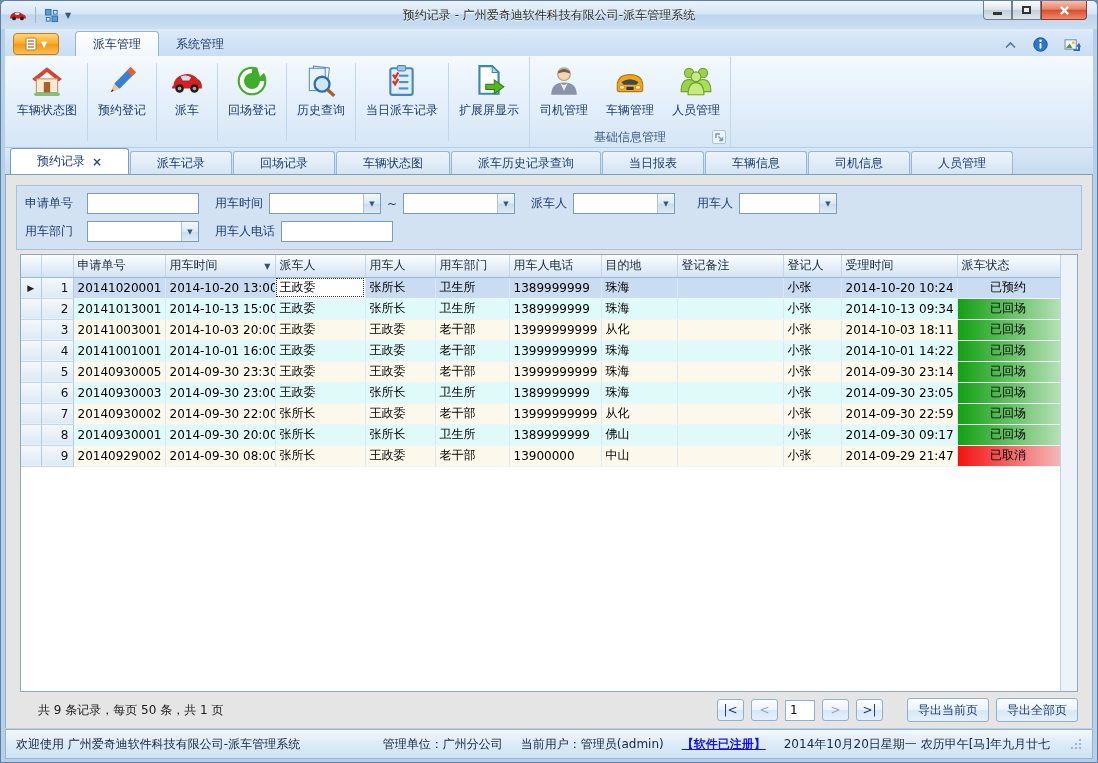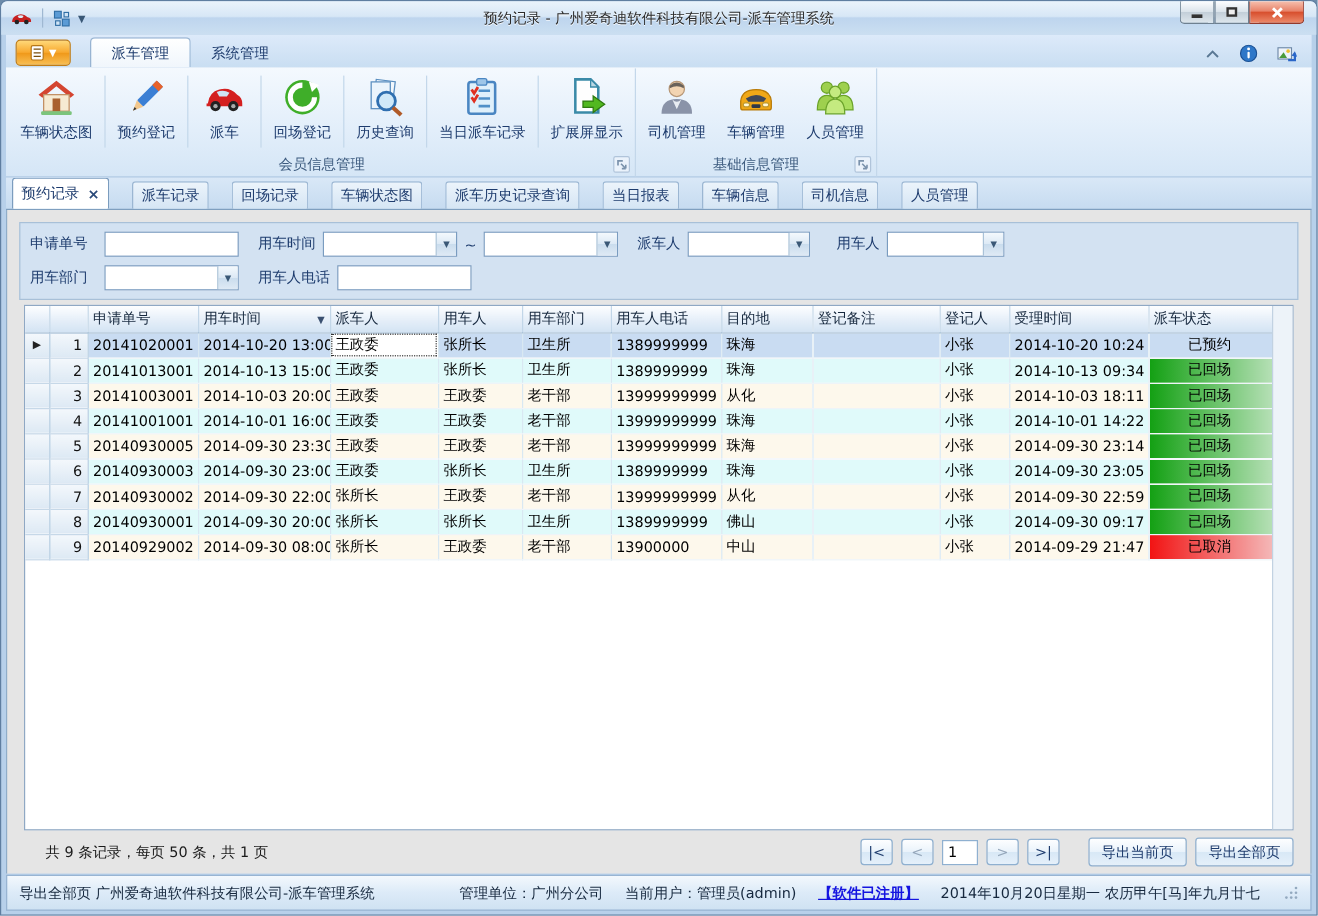--- a/index.html
+++ b/index.html
@@ -86,21 +86,21 @@
     position:absolute; right:3px; top:1px; width:14px; height:14px;
     border:1px solid #b0c4da; border-radius:2px; background:#eaf2fb;
     display:flex; align-items:center; justify-content:center;
   }
   
   .doc-tabs{
     height:27px; flex:0 0 auto; display:flex; align-items:flex-end; padding-left:5px;
     background:linear-gradient(#d9e8f7,#c6dbf0); border-bottom:1px solid #7f9fbf;
   }
   .doc-tab{
-    height:23px; line-height:21px; padding:0 7px; margin-right:19px; color:#1e3c6e;
+    height:23px; line-height:21px; padding:0 26px; margin-right:1px; color:#1e3c6e;
     background:linear-gradient(#ecf4fb,#d5e5f4);
     border:1px solid #9bb6d2; border-bottom:none; border-radius:3px 3px 0 0;
     display:flex; align-items:center; gap:7px; white-space:nowrap;
   }
   .doc-tab.active{ background:#fff; height:26px; border-color:#7b9cbe; }
   .doc-close{ font-weight:bold; color:#2a4a7a; font-size:12px; line-height:1; }
   
   .content{
     flex:1 1 auto; background:#e5e5e5; border-left:1px solid #8fadc9; border-right:1px solid #8fadc9;
     display:flex; flex-direction:column; min-height:0;
@@ -338,26 +338,20 @@
             <div class="rb-sep"></div>
             <div class="ribbon-button">
               <span class="rb-icon"><svg viewBox="0 0 32 32">
                   <path d="M7 2 L19 2 L25 8 L25 28 L7 28 Z" fill="#fefefe" stroke="#3a8aa8" stroke-width="2"></path>
                   <path d="M19 2 L19 8 L25 8 Z" fill="#bcd8e4" stroke="#3a8aa8"></path>
                   <path d="M13 19 L21 19 L21 15 L30 21.5 L21 28 L21 24 L13 24 Z" fill="#52b820" stroke="#2f7a10"></path>
                 </svg></span>
               <span class="rb-label">扩展屏显示</span>
             </div>
           </div>
-          <div class="rg-label">会员信息管理<span class="rg-launcher">
-              <svg viewBox="0 0 12 12">
-                <path d="M3 7 L3 3 L7 3" fill="none" stroke="#7a92ac" stroke-width="1.4"></path>
-                <path d="M5.5 5.5 L9.5 9.5 M9.5 9.5 L9.5 6.2 M9.5 9.5 L6.2 9.5" fill="none" stroke="#7a92ac" stroke-width="1.3"></path>
-              </svg>
-            </span></div>
         </div>
         <div class="ribbon-group">
           <div class="rg-buttons">
             <div class="ribbon-button">
               <span class="rb-icon"><svg viewBox="0 0 32 32">
                   <circle cx="16" cy="9.5" r="6" fill="#f2d4b2" stroke="#b89878"></circle>
                   <path d="M10.5 7 Q16 2 21.5 7 L21.5 9 Q16 6 10.5 9 Z" fill="#6a625a"></path>
                   <path d="M4 29 Q4 17.5 16 17.5 Q28 17.5 28 29 Z" fill="#8a93a8"></path>
                   <path d="M12.5 17.8 Q16 21.5 19.5 17.8 L16 25.5 Z" fill="#e8ecf2"></path>
                 </svg></span>
@@ -657,21 +651,21 @@
         <div class="btn pg-btn disabled">&gt;</div>
         <div class="btn pg-btn">&gt;|</div>
         <span class="pg-gap"></span>
         <div class="btn">导出当前页</div>
         <div class="btn">导出全部页</div>
       </div>
     </div>
   </div>
 
   <div class="statusbar">
-    <span class="sb-welcome">导出全部页 广州爱奇迪软件科技有限公司-派车管理系统</span>
+    <span class="sb-welcome">欢迎使用 广州爱奇迪软件科技有限公司-派车管理系统</span>
     <span>管理单位：广州分公司</span>
     <span>当前用户：管理员(admin)</span>
     <span class="sb-license">【软件已注册】</span>
     <span>2014年10月20日星期一 农历甲午[马]年九月廿七</span>
     <span class="sb-grip icon-inline">
       <svg width="12" height="12" viewBox="0 0 12 12">
           <g fill="#93a9bf">
             <circle cx="10" cy="2" r="1.1"></circle>
             <circle cx="10" cy="6" r="1.1"></circle>
             <circle cx="10" cy="10" r="1.1"></circle>

